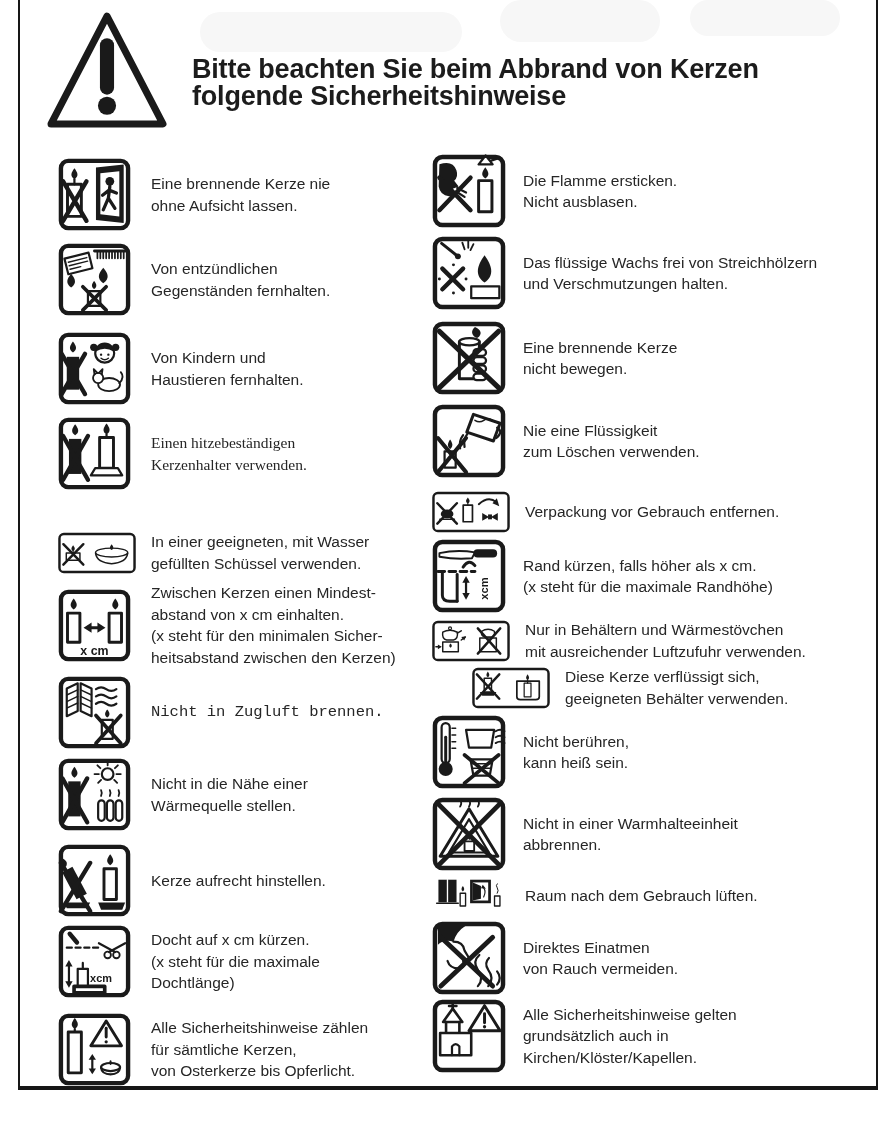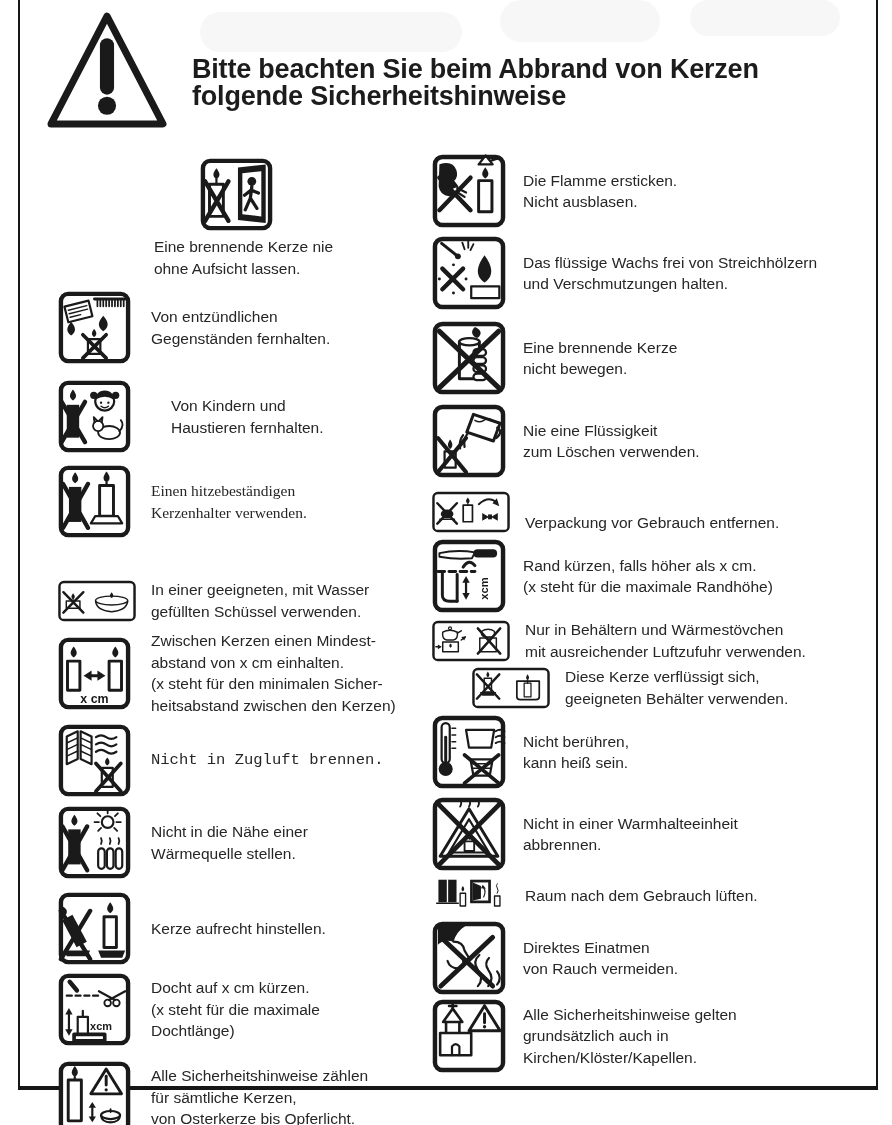--- a/index.html
+++ b/index.html
@@ -34,21 +34,21 @@
   <circle cx="62.5" cy="97" r="9" fill="#1a1a1a"></circle>
 </svg>
 
 <div class="title">
   <div>Bitte beachten Sie beim Abbrand von Kerzen</div>
   <div>folgende Sicherheitshinweise</div>
 </div>
 
 <div class="col col-left">
 
-  <div class="row" style="margin-bottom:12px;flex-direction:column;">
+  <div class="row" style="margin-bottom:12px;">
     <div class="icb">
         <svg class="pic-sq" viewBox="0 0 100 100">
       <rect x="4" y="4" width="92" height="92" rx="10" fill="#fff" stroke="#1a1a1a" stroke-width="6"></rect>
       <g stroke="#1a1a1a" fill="none" stroke-linecap="round" stroke-linejoin="round">
         <path d="M52,13 L90,9 V89 L52,85 Z" fill="#1a1a1a" stroke="none"></path>
         <path d="M58,21 L84,18 V80 L58,77 Z" fill="#fff" stroke="none"></path>
         <circle cx="71" cy="32" r="6" fill="#1a1a1a" stroke="none"></circle>
         <path d="M71,39 L69,55 M69,55 L62,71 M69,55 L78,69 M70,44 L61,51 M70,44 L80,48" stroke-width="4.5"></path>
         <rect x="13" y="36" width="19" height="44" fill="#fff" stroke-width="4"></rect>
         <path d="M22.5,14 C27,20 29,25 22.5,29 C16,25 18,20 22.5,14 Z" fill="#1a1a1a" stroke="none"></path>
@@ -77,21 +77,21 @@
         <rect x="41" y="66" width="17" height="20" fill="#fff" stroke-width="3"></rect>
         <path d="M49.5,52 C53,56 54,60 49.5,63 C45,60 46,56 49.5,52 Z" fill="#1a1a1a" stroke="none"></path>
         <path d="M34,60 L66,92 M66,60 L34,92" stroke-width="5"></path>
       </g>
     </svg>
       </div>
     <div class="txt">Von entzündlichen
 Gegenständen fernhalten.</div>
   </div>
 
-  <div class="row" style="margin-bottom:12px;gap:20px;">
+  <div class="row" style="margin-bottom:12px;">
     <div class="icb">
         <svg class="pic-sq" viewBox="0 0 100 100">
       <rect x="4" y="4" width="92" height="92" rx="10" fill="#fff" stroke="#1a1a1a" stroke-width="6"></rect>
       <g stroke="#1a1a1a" fill="none" stroke-linecap="round" stroke-linejoin="round">
         <rect x="12" y="34" width="17" height="45" fill="#1a1a1a" stroke="none"></rect>
         <path d="M20.5,13 C25,19 27,24 20.5,28 C14,24 16,19 20.5,13 Z" fill="#1a1a1a" stroke="none"></path>
         <path d="M5,30 L37,85 M37,30 L5,85" stroke-width="6"></path>
         <circle cx="49" cy="21" r="5" fill="#1a1a1a" stroke="none"></circle>
         <circle cx="79" cy="21" r="5" fill="#1a1a1a" stroke="none"></circle>
         <circle cx="64" cy="29" r="13" fill="#fff" stroke-width="3"></circle>
@@ -357,21 +357,21 @@
         <rect x="17" y="64" width="15" height="22" fill="#fff" stroke-width="3"></rect>
         <path d="M24.5,48 C28,53 29,57 24.5,61 C20,57 21,53 24.5,48 Z" fill="#1a1a1a" stroke="none"></path>
         <path d="M8,46 L46,92 M46,46 L8,92" stroke-width="5.5"></path>
       </g>
     </svg>
       </div>
     <div class="txt">Nie eine Flüssigkeit
 zum Löschen verwenden.</div>
   </div>
 
-  <div class="row" style="margin-bottom:6px;align-items:flex-end;">
+  <div class="row" style="margin-bottom:6px;">
     <div class="icb">
         <svg class="pic-flat" viewBox="0 0 160 84">
       <rect x="3" y="3" width="154" height="78" rx="9" fill="#fff" stroke="#1a1a1a" stroke-width="5"></rect>
       <g stroke="#1a1a1a" fill="none" stroke-linecap="round" stroke-linejoin="round">
         <ellipse cx="31" cy="46" rx="13" ry="9" fill="#1a1a1a" stroke="none"></ellipse>
         <path d="M16,57 H46" stroke-width="3"></path>
         <path d="M11,24 L51,66 M51,24 L11,66" stroke-width="5"></path>
         <rect x="64" y="28" width="19" height="34" fill="#fff" stroke-width="3.5"></rect>
         <path d="M73.5,12 C77.5,17 79,21 73.5,25 C68,21 69.5,17 73.5,12 Z" fill="#1a1a1a" stroke="none"></path>
         <path d="M73.5,25 V28" stroke-width="2.5"></path>

